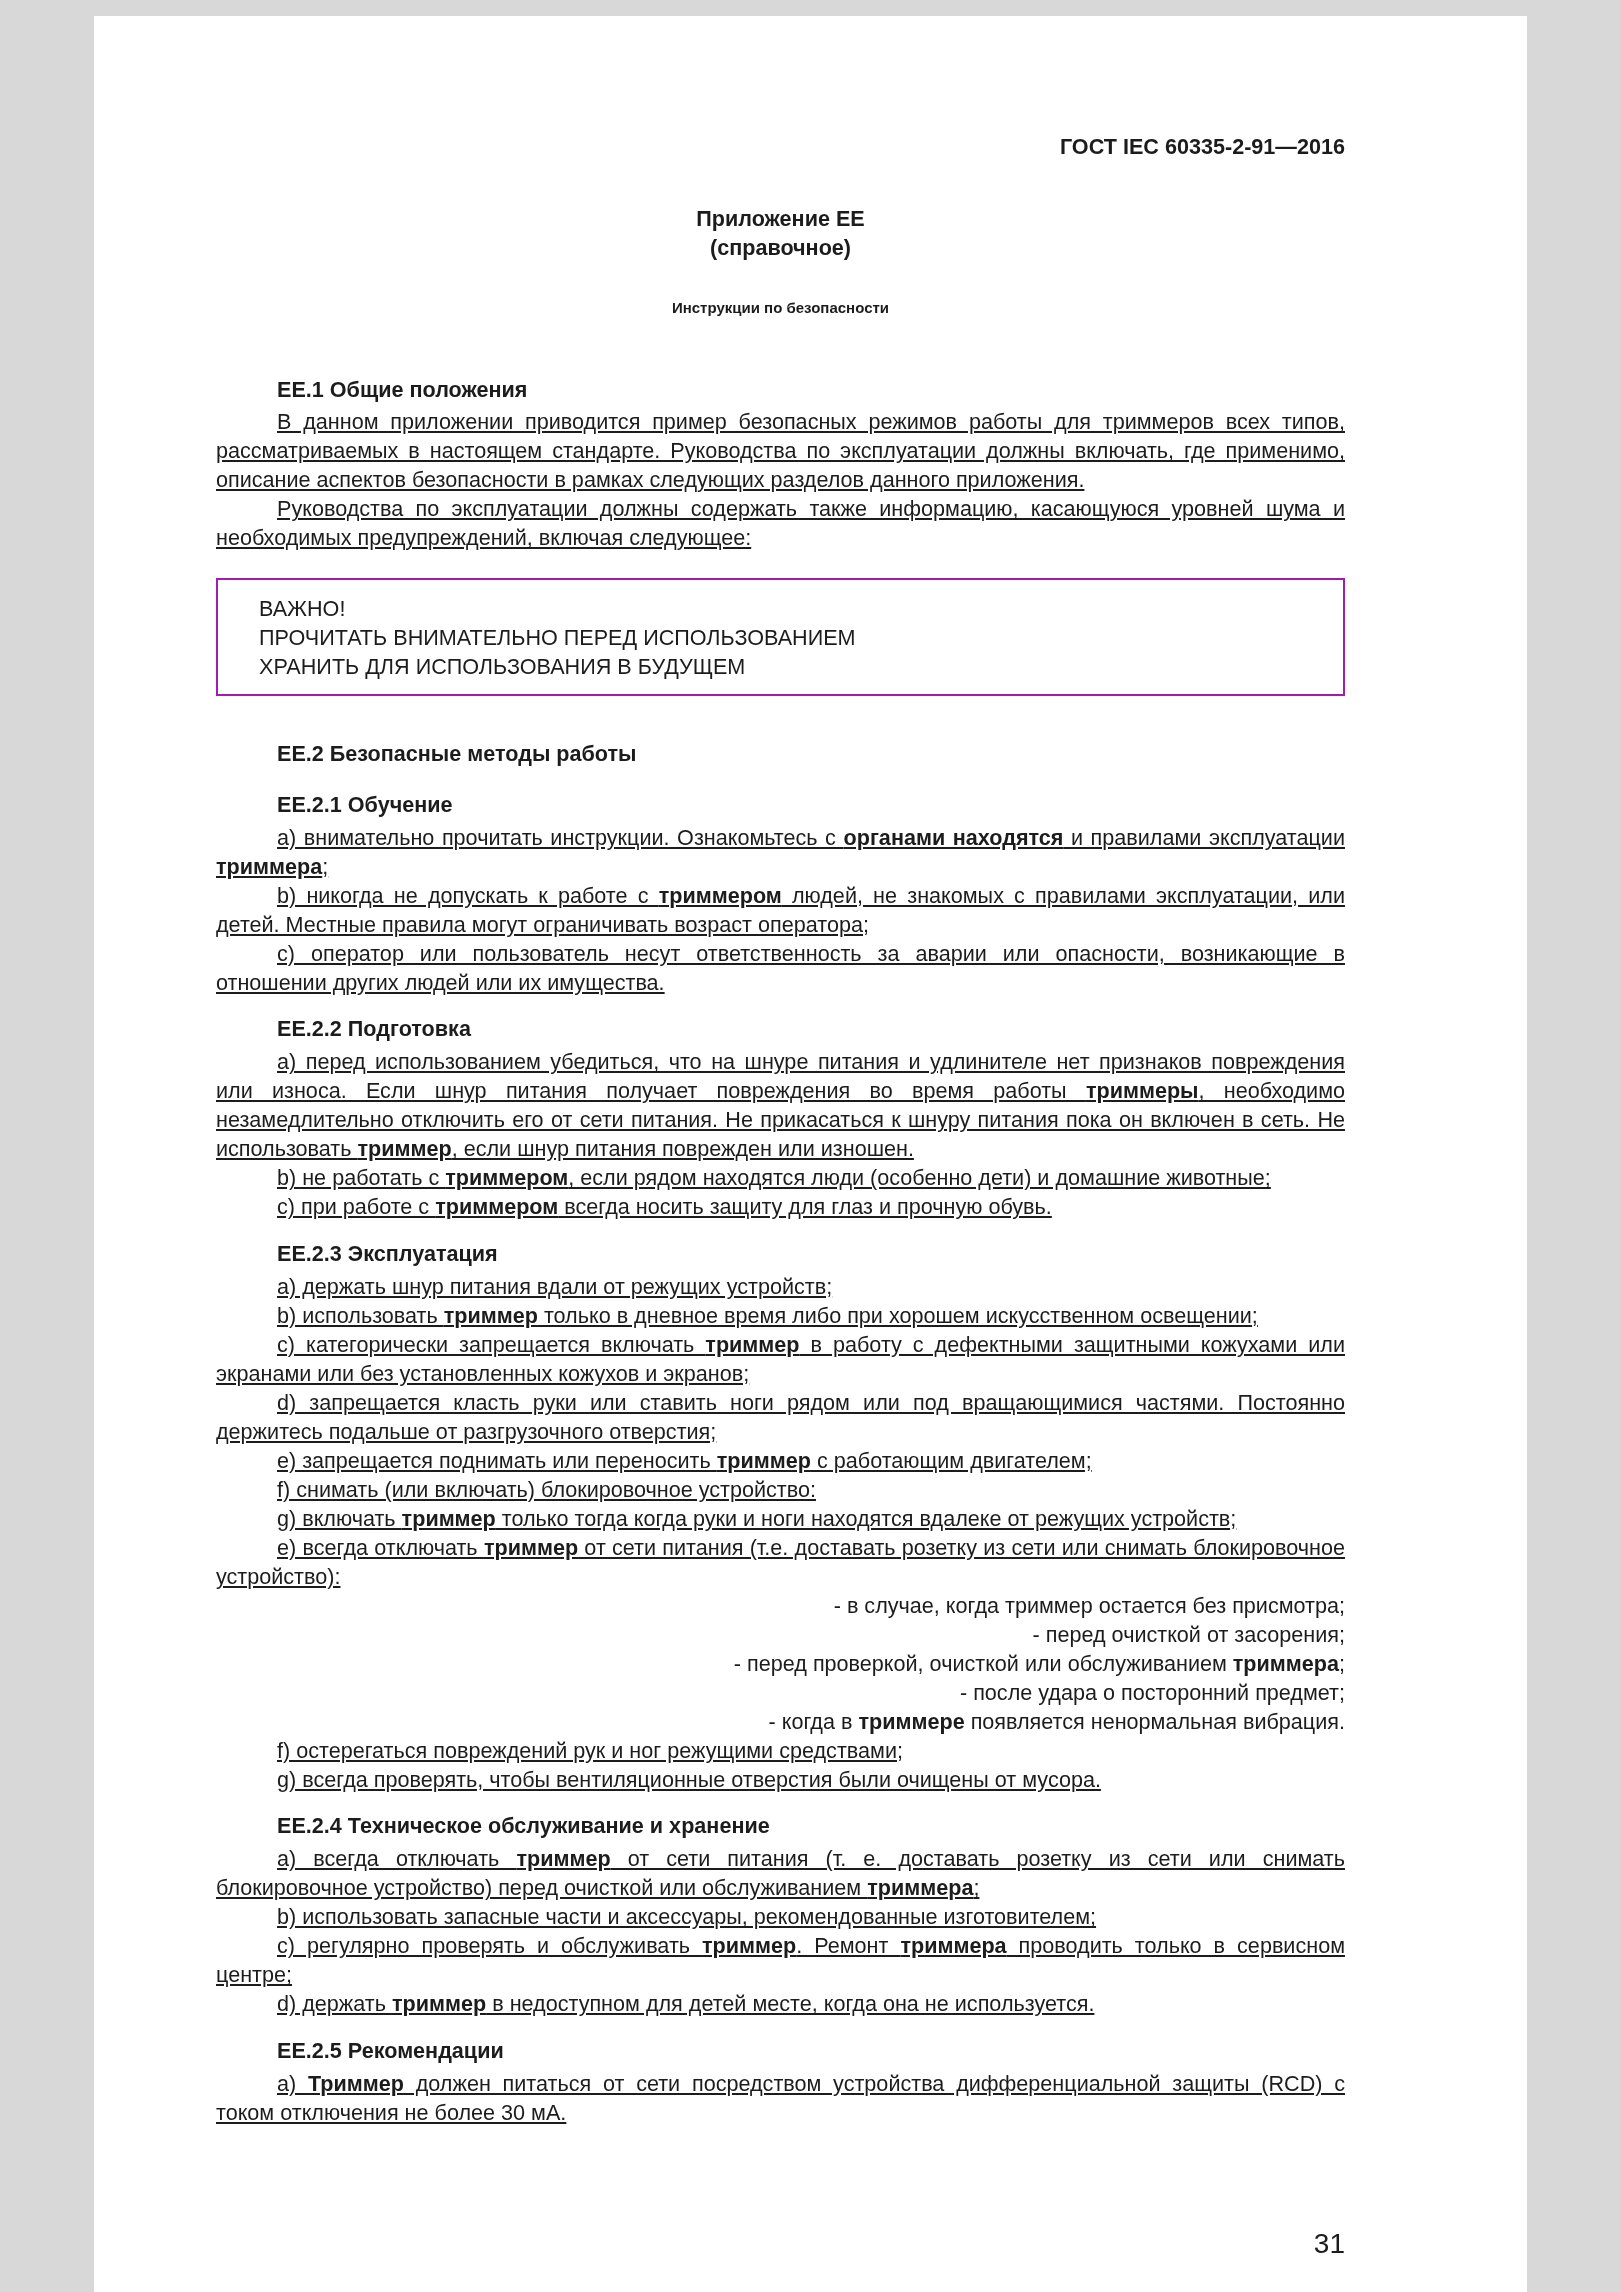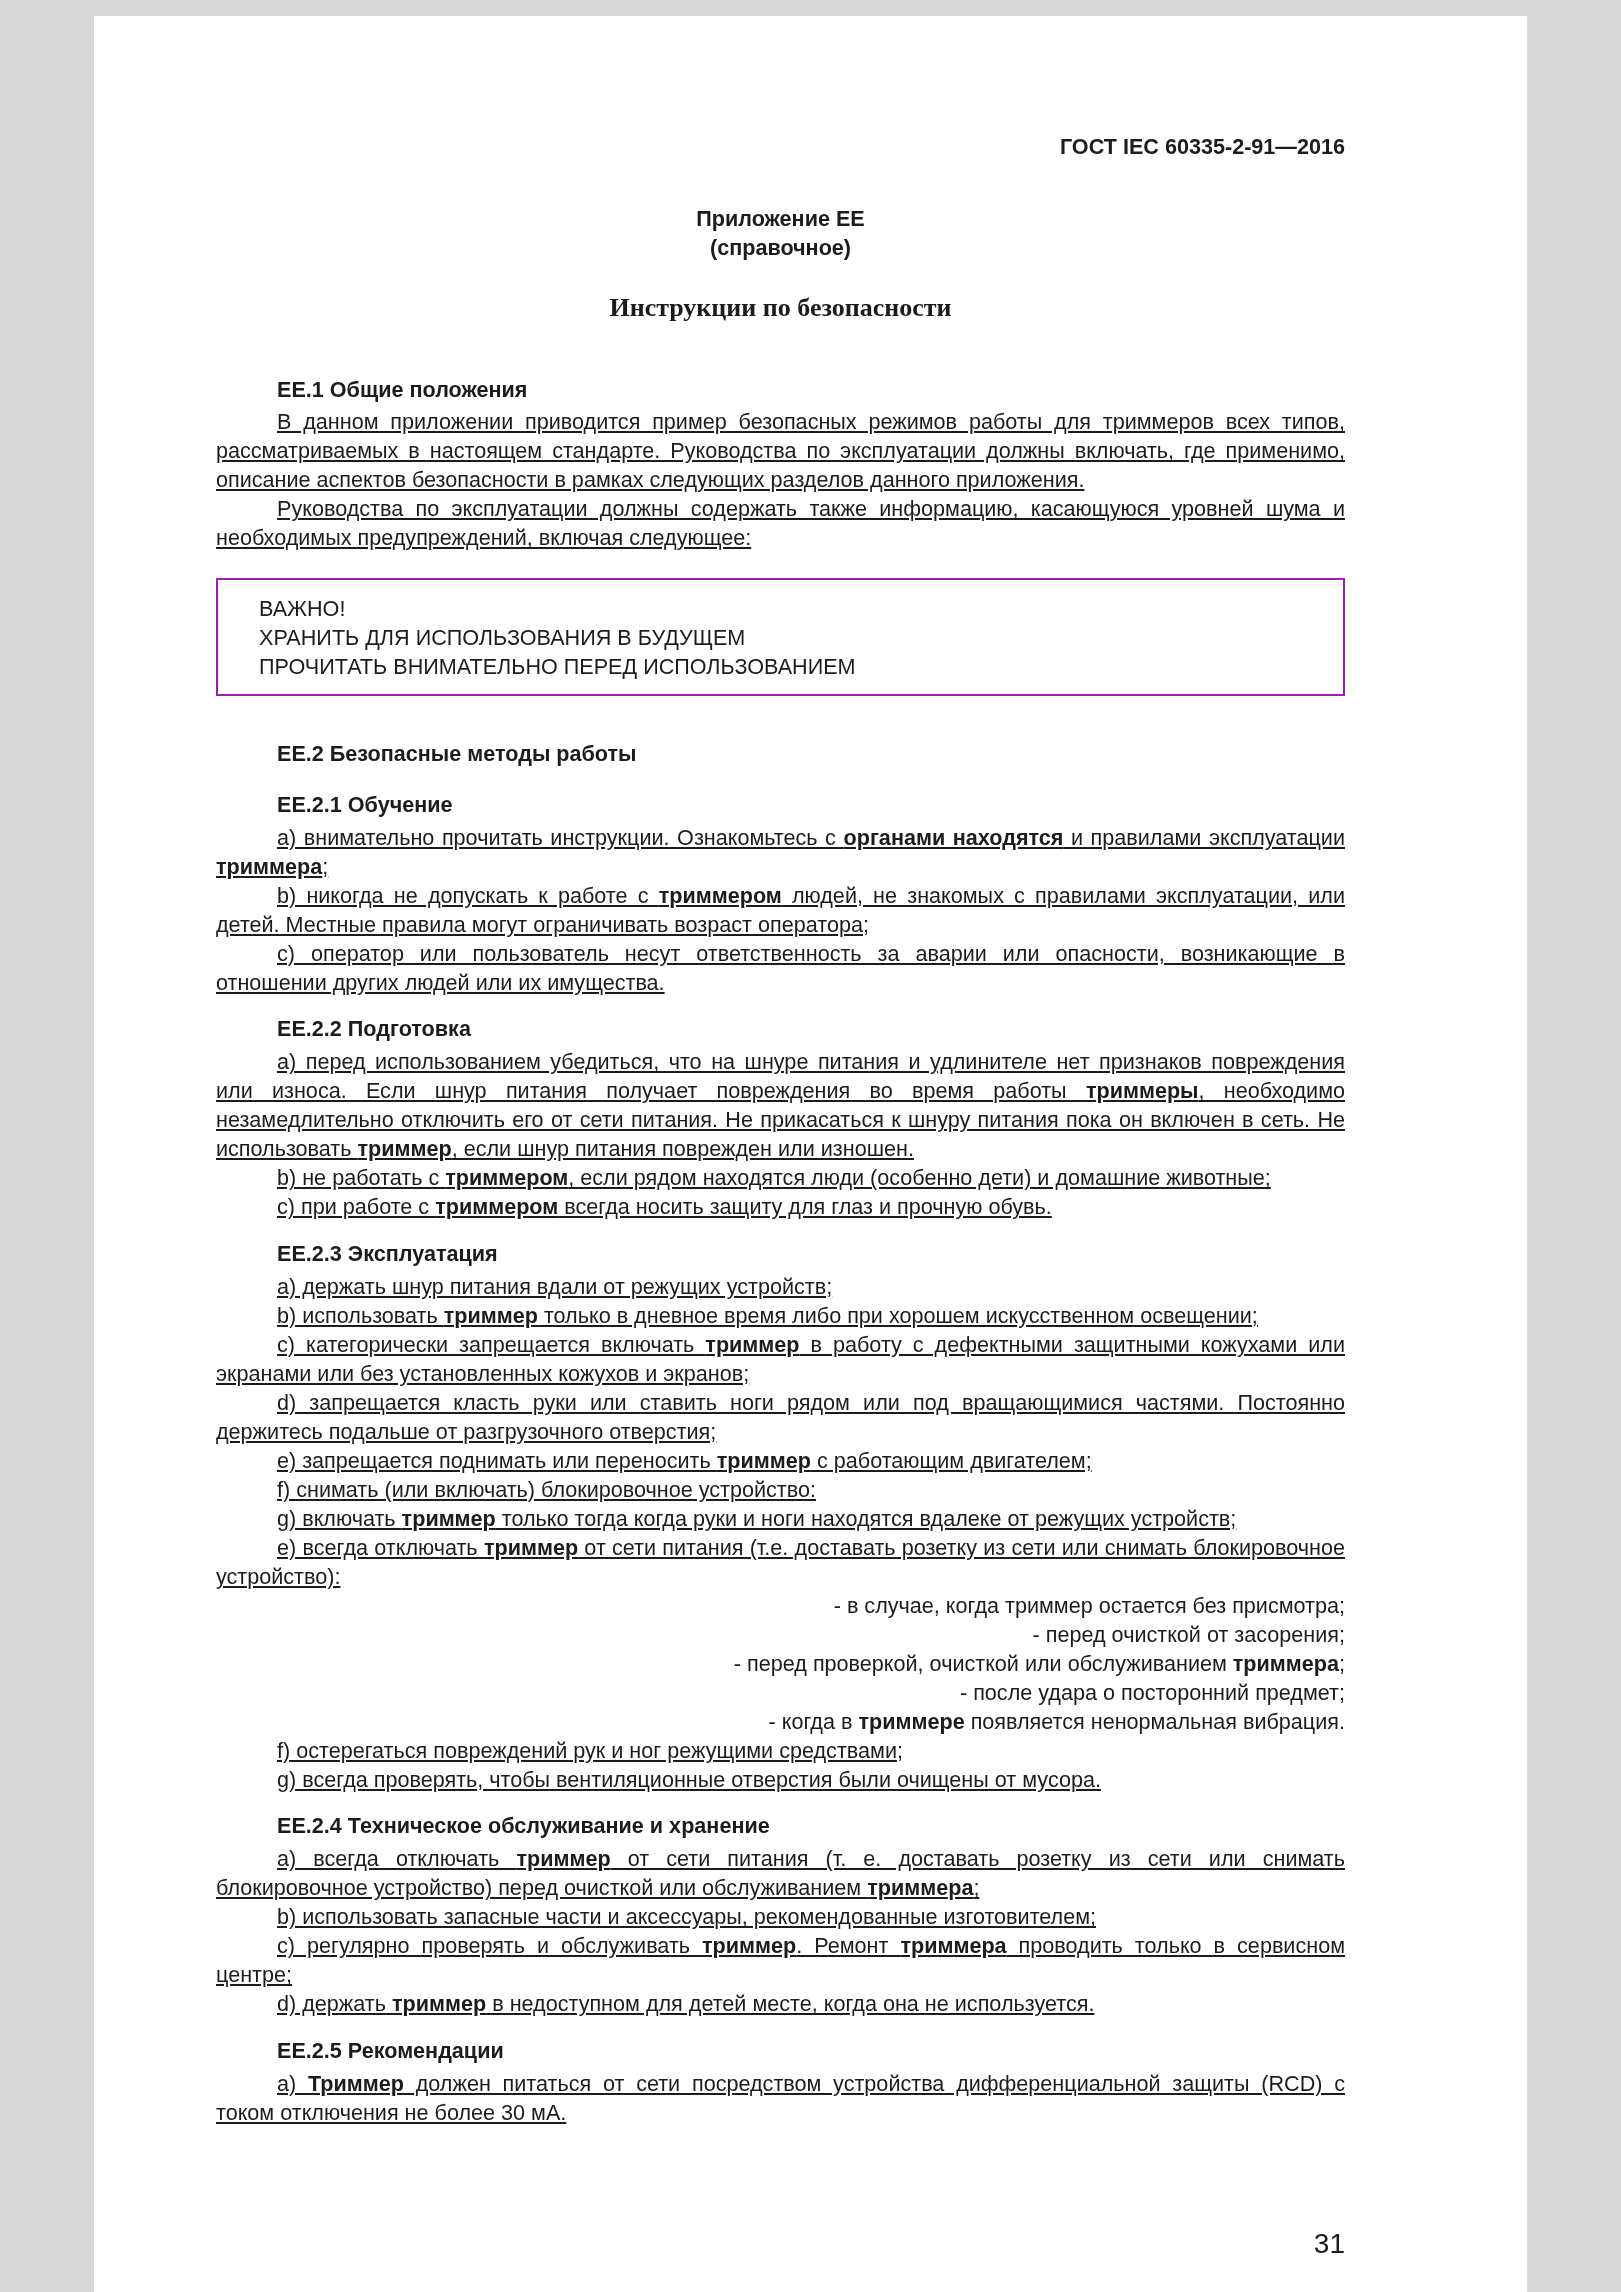--- a/index.html
+++ b/index.html
@@ -21,24 +21,23 @@
     font-weight: bold;
     margin-bottom: 43px;
   }
   .annex-title, .annex-subtitle {
     text-align: center;
     font-weight: bold;
   }
   .doc-title {
     text-align: center;
     font-weight: bold;
-    font-size: 26px;
+    font-size: 15px;
     margin-top: 31px;
     margin-bottom: 35px;
-    font-family: Liberation Serif, serif;
   }
   .heading {
     margin: 0;
     padding-top: 17.6px;
     padding-bottom: 3.9px;
     text-indent: 61px;
     font-weight: bold;
   }
   .para {
     margin: 0;
@@ -75,22 +74,22 @@
   <div class="annex-subtitle">(справочное)</div>
 
   <div class="doc-title">Инструкции по безопасности</div>
 
   <div>
       <p class="heading"><span>ЕЕ.1 Общие положения</span></p>
       <p class="para"><span>В данном приложении приводится пример безопасных режимов работы для триммеров всех типов, рассматриваемых в настоящем стандарте. Руководства по эксплуатации должны включать, где применимо, описание аспектов безопасности в рамках следующих разделов данного приложения.</span></p>
       <p class="para"><span>Руководства по эксплуатации должны содержать также информацию, касающуюся уровней шума и необходимых предупреждений, включая следующее:</span></p>
       <div class="important-box">
         <div class="box-line">ВАЖНО!</div>
+        <div class="box-line">ПРОЧИТАТЬ ВНИМАТЕЛЬНО ПЕРЕД ИСПОЛЬЗОВАНИЕМ</div>
         <div class="box-line">ХРАНИТЬ ДЛЯ ИСПОЛЬЗОВАНИЯ В БУДУЩЕМ</div>
-        <div class="box-line">ПРОЧИТАТЬ ВНИМАТЕЛЬНО ПЕРЕД ИСПОЛЬЗОВАНИЕМ</div>
       </div>
       <p class="heading"><span>ЕЕ.2 Безопасные методы работы</span></p>
       <p class="heading"><span>ЕЕ.2.1 Обучение</span></p>
       <p class="para"><span>a) внимательно прочитать инструкции. Ознакомьтесь с </span><span class="bold">органами находятся</span><span> и правилами эксплуатации </span><span class="bold">триммера</span><span>;</span></p>
       <p class="para"><span>b) никогда не допускать к работе с </span><span class="bold">триммером</span><span> людей, не знакомых с правилами эксплуатации, или детей. Местные правила могут ограничивать возраст оператора;</span></p>
       <p class="para"><span>c) оператор или пользователь несут ответственность за аварии или опасности, возникающие в отношении других людей или их имущества.</span></p>
       <p class="heading"><span>ЕЕ.2.2 Подготовка</span></p>
       <p class="para"><span>a) перед использованием убедиться, что на шнуре питания и удлинителе нет признаков повреждения или износа. Если шнур питания получает повреждения во время работы </span><span class="bold">триммеры</span><span>, необходимо незамедлительно отключить его от сети питания. Не прикасаться к шнуру питания пока он включен в сеть. Не использовать </span><span class="bold">триммер</span><span>, если шнур питания поврежден или изношен.</span></p>
       <p class="para"><span>b) не работать с </span><span class="bold">триммером</span><span>, если рядом находятся люди (особенно дети) и домашние животные;</span></p>
       <p class="para"><span>c) при работе с </span><span class="bold">триммером</span><span> всегда носить защиту для глаз и прочную обувь.</span></p>

